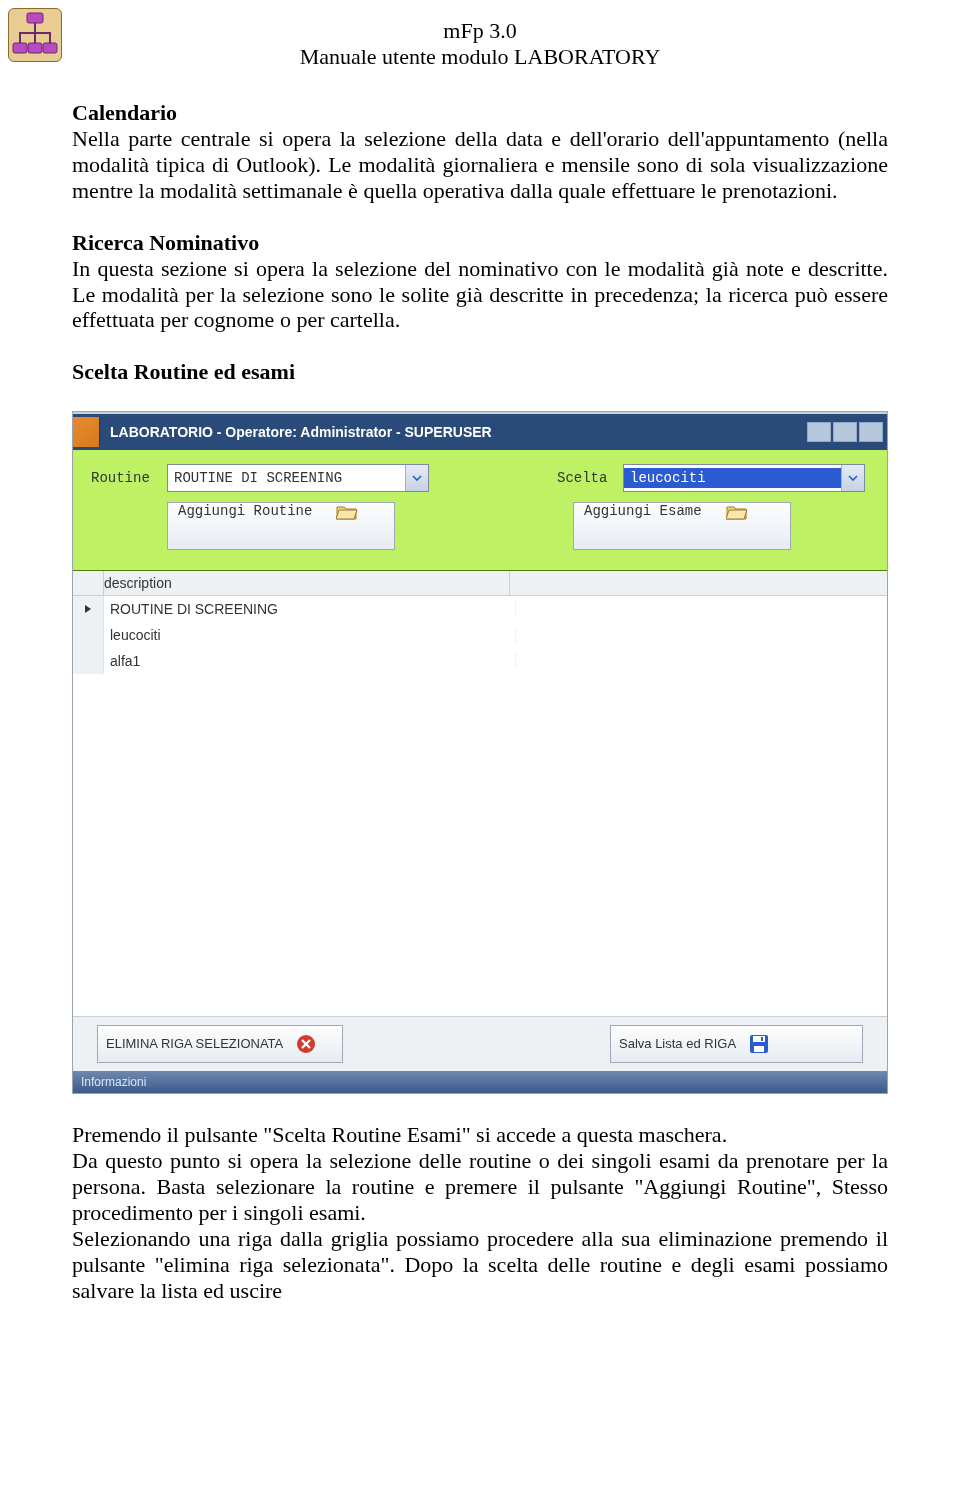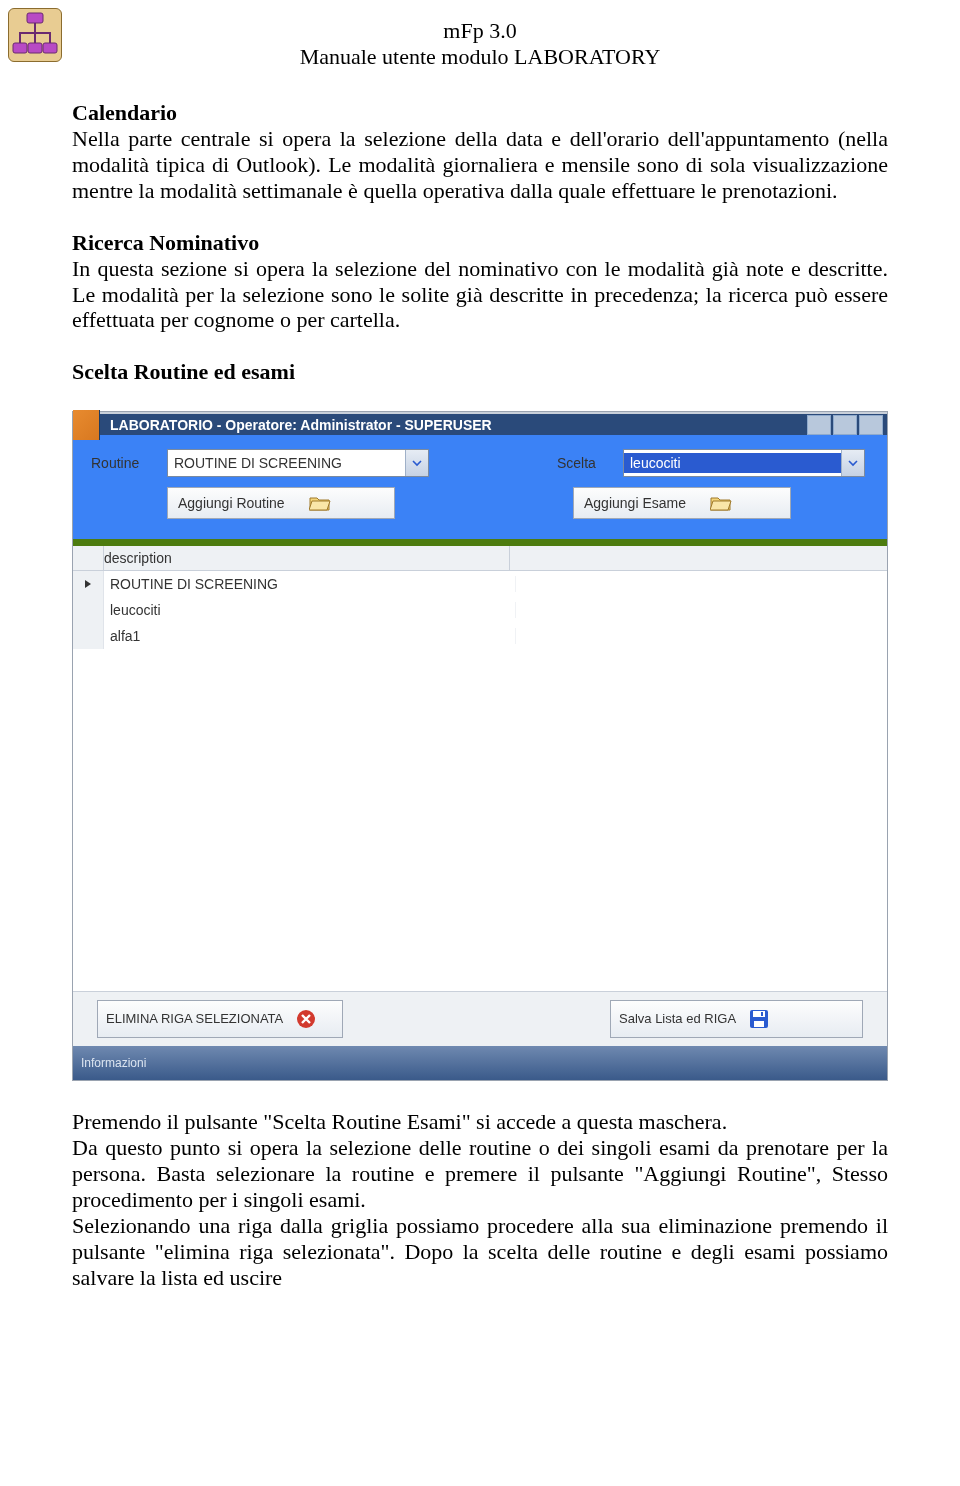--- a/index.html
+++ b/index.html
@@ -4,50 +4,50 @@
 <style>
 body{margin:0;background:#fff;font-family:"Times New Roman",Times,serif;color:#000;width:960px}
 .page{padding:0 72px 40px 72px;position:relative}
 .corner-icon{position:absolute;top:8px;left:8px;width:52px;height:52px;background:#e8cc92;border:1px solid #8b6c2e;border-radius:6px}
 .corner-icon svg{width:100%;height:100%}
 .doc-header{text-align:center;font-size:22px;line-height:1.2;padding-top:18px;margin-bottom:29px}
 .section-title{font-weight:bold;font-size:22px}
 .para{font-size:22px;text-align:justify;line-height:1.18;margin-bottom:26px}
 .ui-frame{border:1px solid #9aa3b0;background:#fff;margin:10px 0 28px 0}
 .ui-inner{border-top:2px solid #c9d0da}
-.ui-titlebar{display:flex;align-items:center;background:#2a4a7a;height:21px}
+.ui-titlebar{display:flex;align-items:center;background:#2a4a7a;height:36px}
 .tb-corner{width:26px;height:30px;background:linear-gradient(135deg,#e88b2f 0%,#d87820 100%);border-right:1px solid #1e3a60}
 .tb-text{color:#fff;font-family:Verdana,Arial,sans-serif;font-size:14px;font-weight:bold;padding-left:10px;flex:1}
 .tb-btns{display:flex;gap:0;margin-right:4px}
 .tb-btn{width:22px;height:18px;border:1px solid #8faacc;background:#b8c8dc;margin-left:2px}
-.form-area{background:#3b82f6;padding:14px 18px 10px 18px;font-family:Liberation Sans, sans-serif;font-size:14px;color:#333;border-bottom:7px solid #4d7c0f}
+.form-area{background:#bef264;padding:14px 18px 10px 18px;font-family:Liberation Mono, monospace;font-size:14px;color:#333;border-bottom:1px solid #4d7c0f}
 .form-row{display:flex;align-items:center;gap:14px;margin-bottom:10px}
 .form-row .lbl{min-width:62px}
 .combo{display:flex;align-items:center;height:26px;border:1px solid #7a8aa0;background:#fff;width:260px}
 .combo .ctext{flex:1;padding:0 6px;font-size:14px;color:#333;white-space:nowrap;overflow:hidden}
 .combo .ctext.sel{background:#2a5bd0;color:#fff;padding:2px 6px}
 .combo .carrow{width:22px;height:100%;background:linear-gradient(#e6ecf4,#c6d2e4);border-left:1px solid #9fb0c8;display:flex;align-items:center;justify-content:center}
 .combo .carrow svg{width:10px;height:10px}
 .spaceL{width:100px}
-.btn{display:flex;align-items:center;height:30px;border:1px solid #9fa8b6;background:linear-gradient(#fdfdfd,#e7ecf2);padding:0 6px 0 10px;font-size:14px;color:#333;gap:24px;min-width:210px}
+.btn{display:flex;height:30px;border:1px solid #9fa8b6;background:linear-gradient(#fdfdfd,#e7ecf2);padding:0 6px 16px 10px;font-size:14px;color:#333;gap:24px;min-width:210px}
 .btn .folder-icon{width:22px;height:18px}
 .grid-head{display:flex;background:#eef1f4;border-bottom:1px solid #c9d0da;font-family:Verdana,Arial,sans-serif;font-size:14px;color:#333}
 .gh-left{width:30px;border-right:1px solid #c9d0da;background:#eef1f4;height:24px}
 .gh-desc{flex:0 0 405px;border-right:1px solid #c9d0da;line-height:24px;background:#eef1f4}
 .gh-rest{flex:1}
 .grid-body{background:#fff;height:420px;overflow:hidden;font-family:Verdana,Arial,sans-serif;font-size:14px;color:#333}
 .grow{display:flex;height:26px;align-items:center}
 .grow .gmark{width:30px;border-right:1px solid #e0e4ea;background:#eef1f4;height:26px;display:flex;align-items:center;justify-content:center}
 .grow .gtext{flex:0 0 405px;padding-left:6px;border-right:1px solid #f0f2f5}
 .bottom-bar{display:flex;gap:10px;padding:8px 24px;background:#eef1f4;border-top:1px solid #c9d0da;font-family:Verdana,Arial,sans-serif}
 .abtn{display:flex;align-items:center;gap:12px;border:1px solid #9fa8b6;background:linear-gradient(#fdfdfd,#e7ecf2);height:36px;padding:0 8px;font-size:13px;color:#333}
 .abtn.elim{width:228px}
 .abtn .atxt{line-height:1.1}
 .abtn .aicon{width:22px;height:22px;display:flex;align-items:center;justify-content:center}
-.status-bar{height:34px;background:linear-gradient(#6f89b0,#3a5a8a);color:#dbe4f0;font-family:Verdana,Arial,sans-serif;font-size:12px;padding-left:8px;display:flex;align-items:center}
+.status-bar{height:22px;background:linear-gradient(#6f89b0,#3a5a8a);color:#dbe4f0;font-family:Verdana,Arial,sans-serif;font-size:12px;padding-left:8px;display:flex;align-items:center}
 </style>
 </head>
 <body>
 
 <div class="page">
   <div class="corner-icon">
     <svg viewBox="0 0 52 52">
         <rect x="18" y="4" width="16" height="10" rx="2" fill="#b84ac4" stroke="#6a2a70"></rect>
         <rect x="4" y="34" width="14" height="10" rx="2" fill="#b84ac4" stroke="#6a2a70"></rect>
         <rect x="19" y="34" width="14" height="10" rx="2" fill="#b84ac4" stroke="#6a2a70"></rect>

